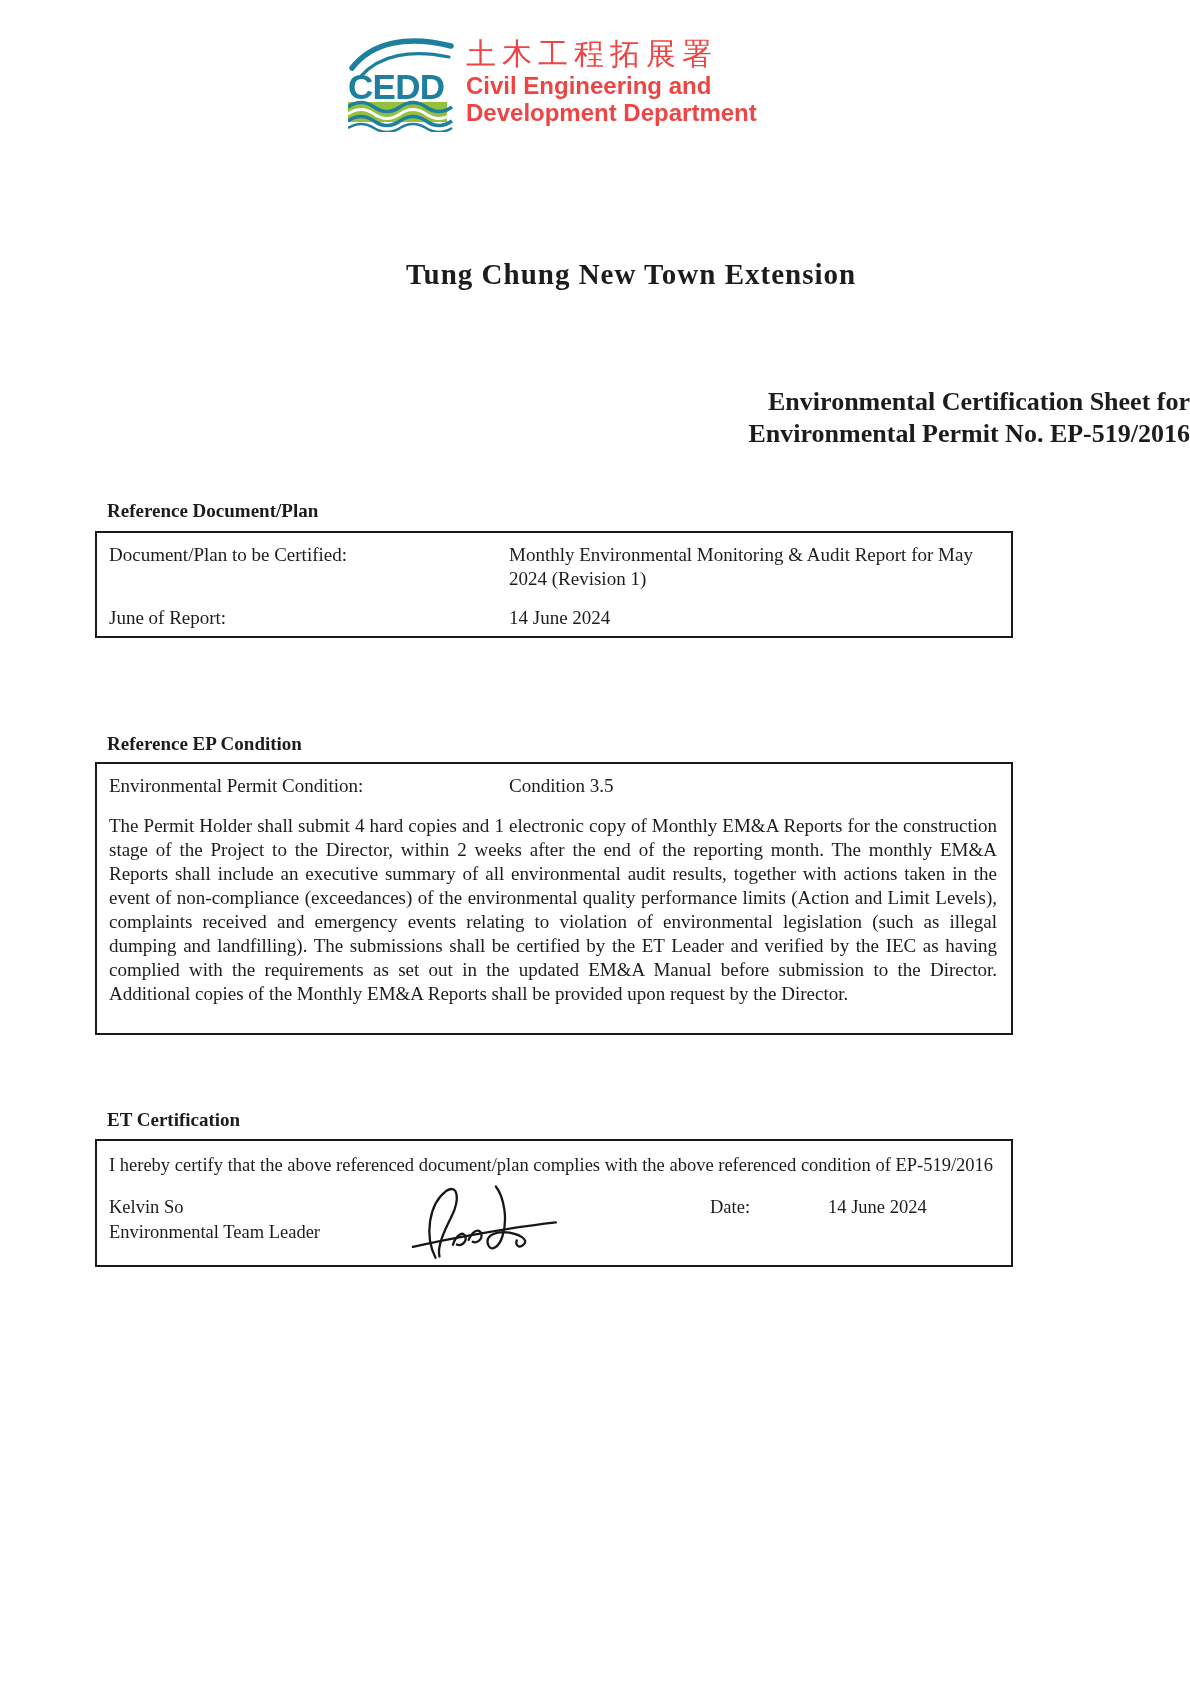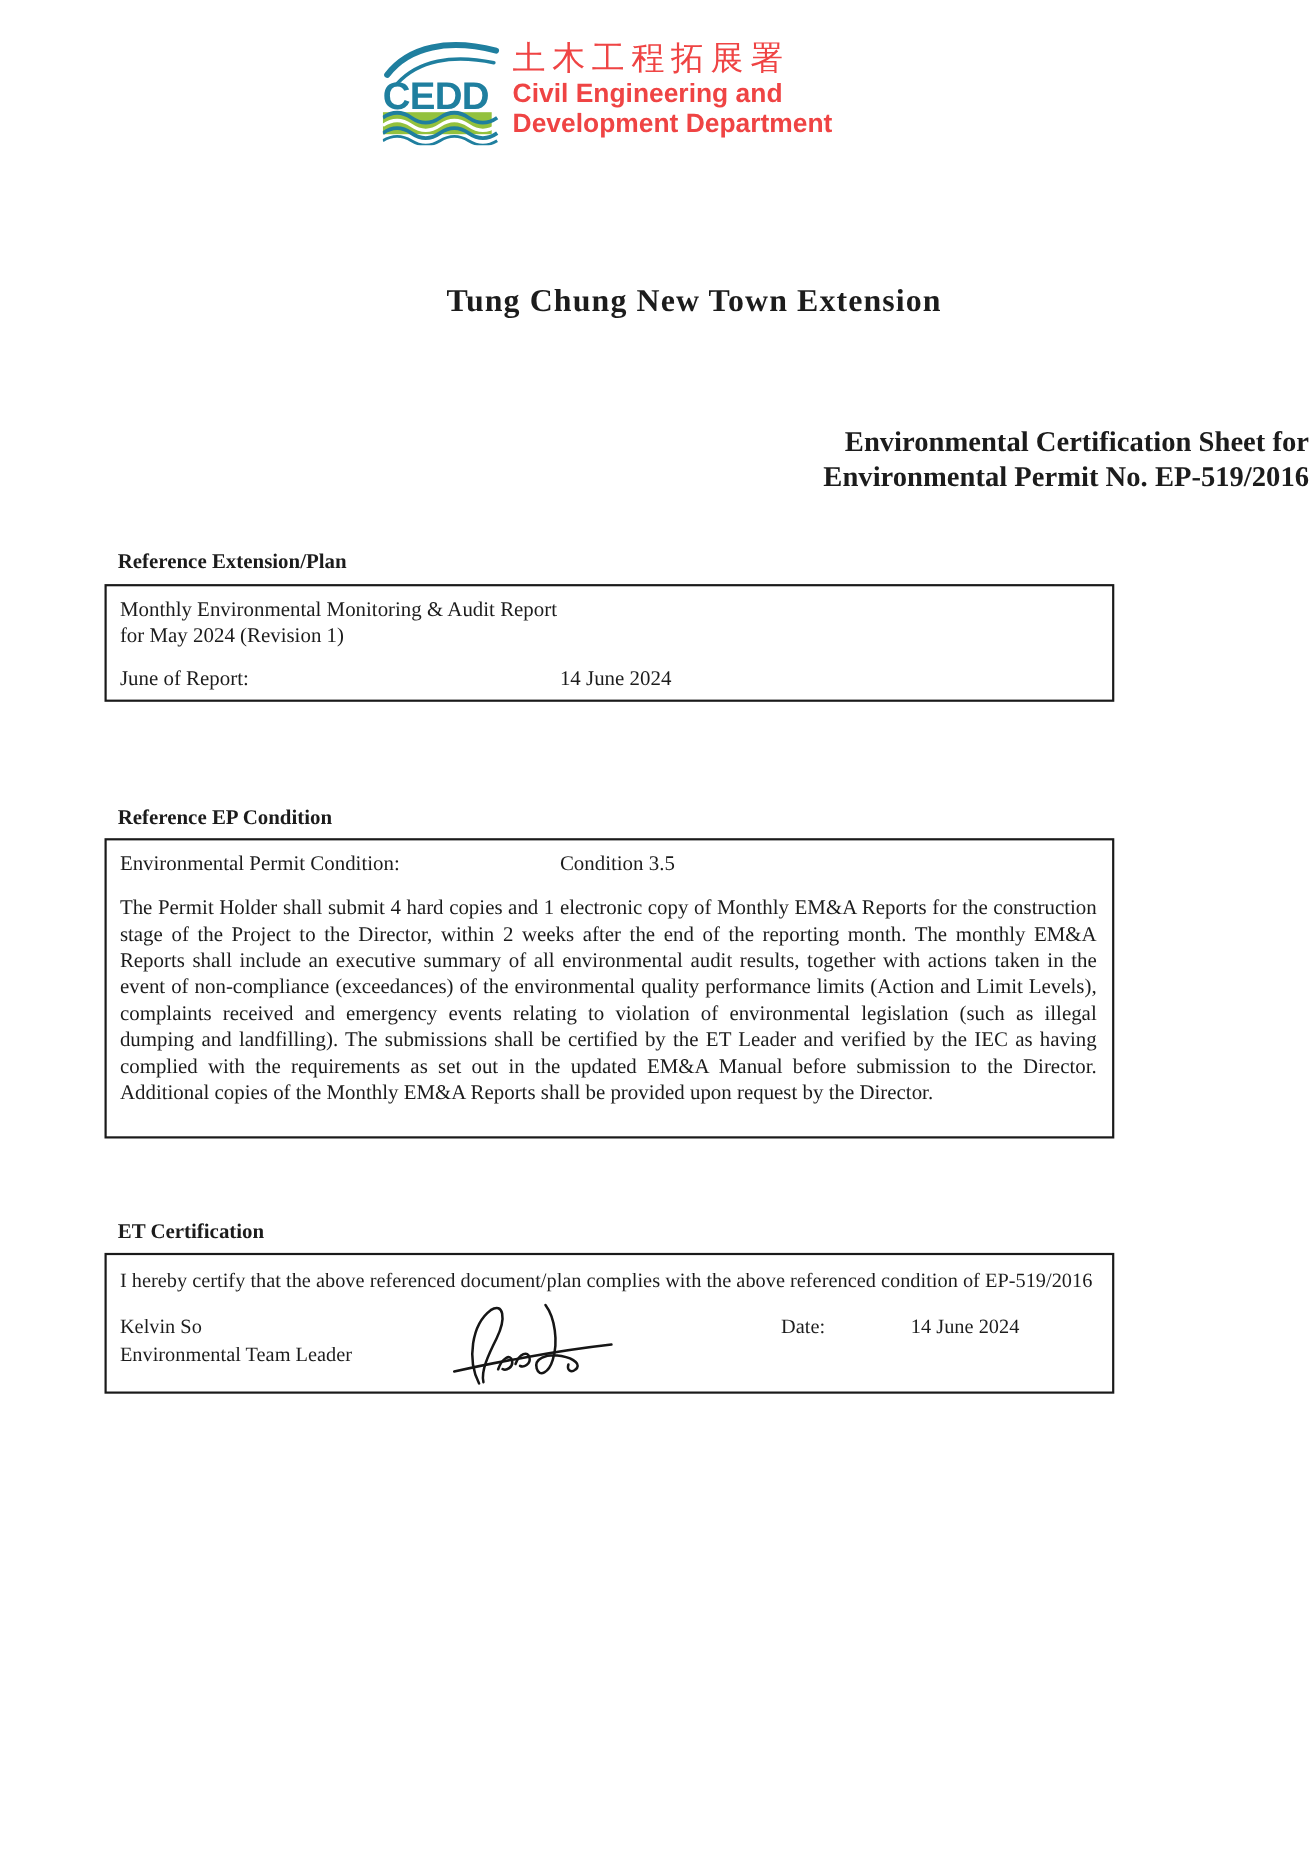--- a/index.html
+++ b/index.html
@@ -66,24 +66,25 @@
     </div>
   </div>
 
   <div class="doc-title">Tung Chung New Town Extension</div>
 
   <div class="doc-subtitle">
     <div>Environmental Certification Sheet for</div>
     <div>Environmental Permit No. EP-519/2016</div>
   </div>
 
-  <div class="sec-heading sec1-heading">Reference Extension/Plan</div>
+  <div class="sec-heading sec1-heading">Reference Document/Plan</div>
 
   <div class="box box1">
     <div class="kv-row">
+      <div>Document/Plan to be Certified:</div>
       <div>Monthly Environmental Monitoring &amp; Audit Report for May 2024 (Revision 1)</div>
     </div>
     <div class="kv-row kv-row2">
       <div>June of Report:</div>
       <div>14 June 2024</div>
     </div>
   </div>
 
   <div class="sec-heading sec2-heading">Reference EP Condition</div>
 

